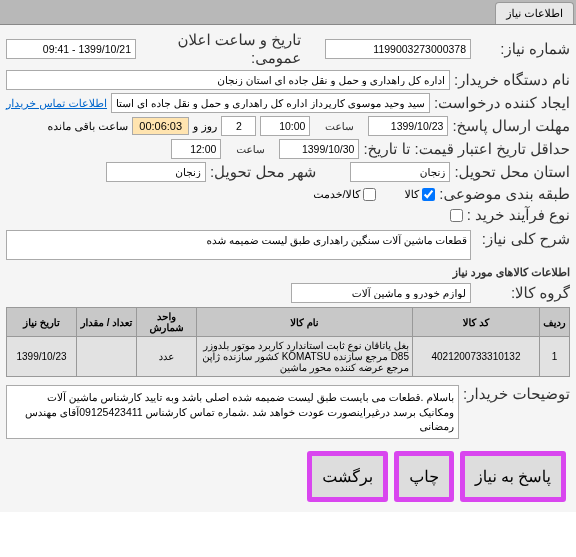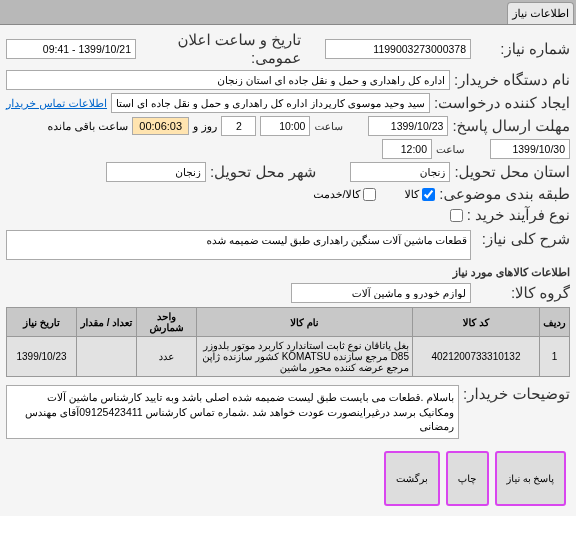--- a/index.html
+++ b/index.html
@@ -9,21 +9,21 @@
   background: #fff;
   direction: rtl;
   width: 576px;
 }
 .tabs {
   display: flex;
   background: #b8b8b8;
   border-bottom: 1px solid #888;
 }
 .tab {
-  padding: 4px 4px;
+  padding: 4px 10px;
   background: #ddd;
   border: 1px solid #999;
   border-bottom: none;
   border-radius: 4px 4px 0 0;
   margin: 2px 2px 0 0;
   cursor: pointer;
 }
 .tab.active {
   background: #e8e8e8;
 }
@@ -38,21 +38,21 @@
   gap: 4px;
 }
 .label {
   min-width: 95px;
   text-align: right;
   color: #333;
   font-size: 15px;
 }
 .label-narrow {
   min-width: 50px;
-  text-align: left;
+  text-align: center;
   color: #333;
   font-size: 10.5px;
 }
 .value-input {
   border: 1px solid #aaa;
   padding: 2px 4px;
   background: #fff;
   font-family: Tahoma, Arial;
   font-size: 10.5px;
   height: 20px;
@@ -95,27 +95,27 @@
 .data-table td {
   background: #e2e2e2;
 }
 .footer-btns {
   display: flex;
   gap: 6px;
   margin-top: 8px;
   padding: 4px;
 }
 .btn {
-  padding: 20px 10px;
-  border: 2px solid #d946ef;
+  padding: 11px 10px;
+  border: 5px solid #d946ef;
   background: #ddd;
   border-radius: 3px;
   cursor: pointer;
   font-family: Tahoma;
-  font-size: 10px;
+  font-size: 16px;
 }
 .checkbox-field {
   display: flex;
   align-items: center;
   gap: 3px;
 }
 .remark-text {
   background: #fff;
   border: 1px solid #aaa;
   padding: 4px;
@@ -160,20 +160,21 @@
     <input class="value-input" style="width: 80px;" value="1399/10/23">
     <span class="label-narrow">ساعت</span>
     <input class="value-input" style="width: 50px;" value="10:00">
     <input class="value-input" style="width: 35px; text-align: center;" value="2">
     <span>روز و</span>
     <span class="countdown">00:06:03</span>
     <span>ساعت باقی مانده</span>
   </div>
 
   <div class="field-row">
+    <span class="label">حداقل تاریخ اعتبار قیمت: تا تاریخ:</span>
     <input class="value-input" style="width: 80px;" value="1399/10/30">
     <span class="label-narrow">ساعت</span>
     <input class="value-input" style="width: 50px;" value="12:00">
   </div>
 
   <div class="field-row">
     <span class="label">استان محل تحویل:</span>
     <input class="value-input" style="width: 100px;" value="زنجان">
     <span class="label" style="min-width:auto;margin-right:30px">شهر محل تحویل:</span>
     <input class="value-input" style="width: 100px;" value="زنجان">

